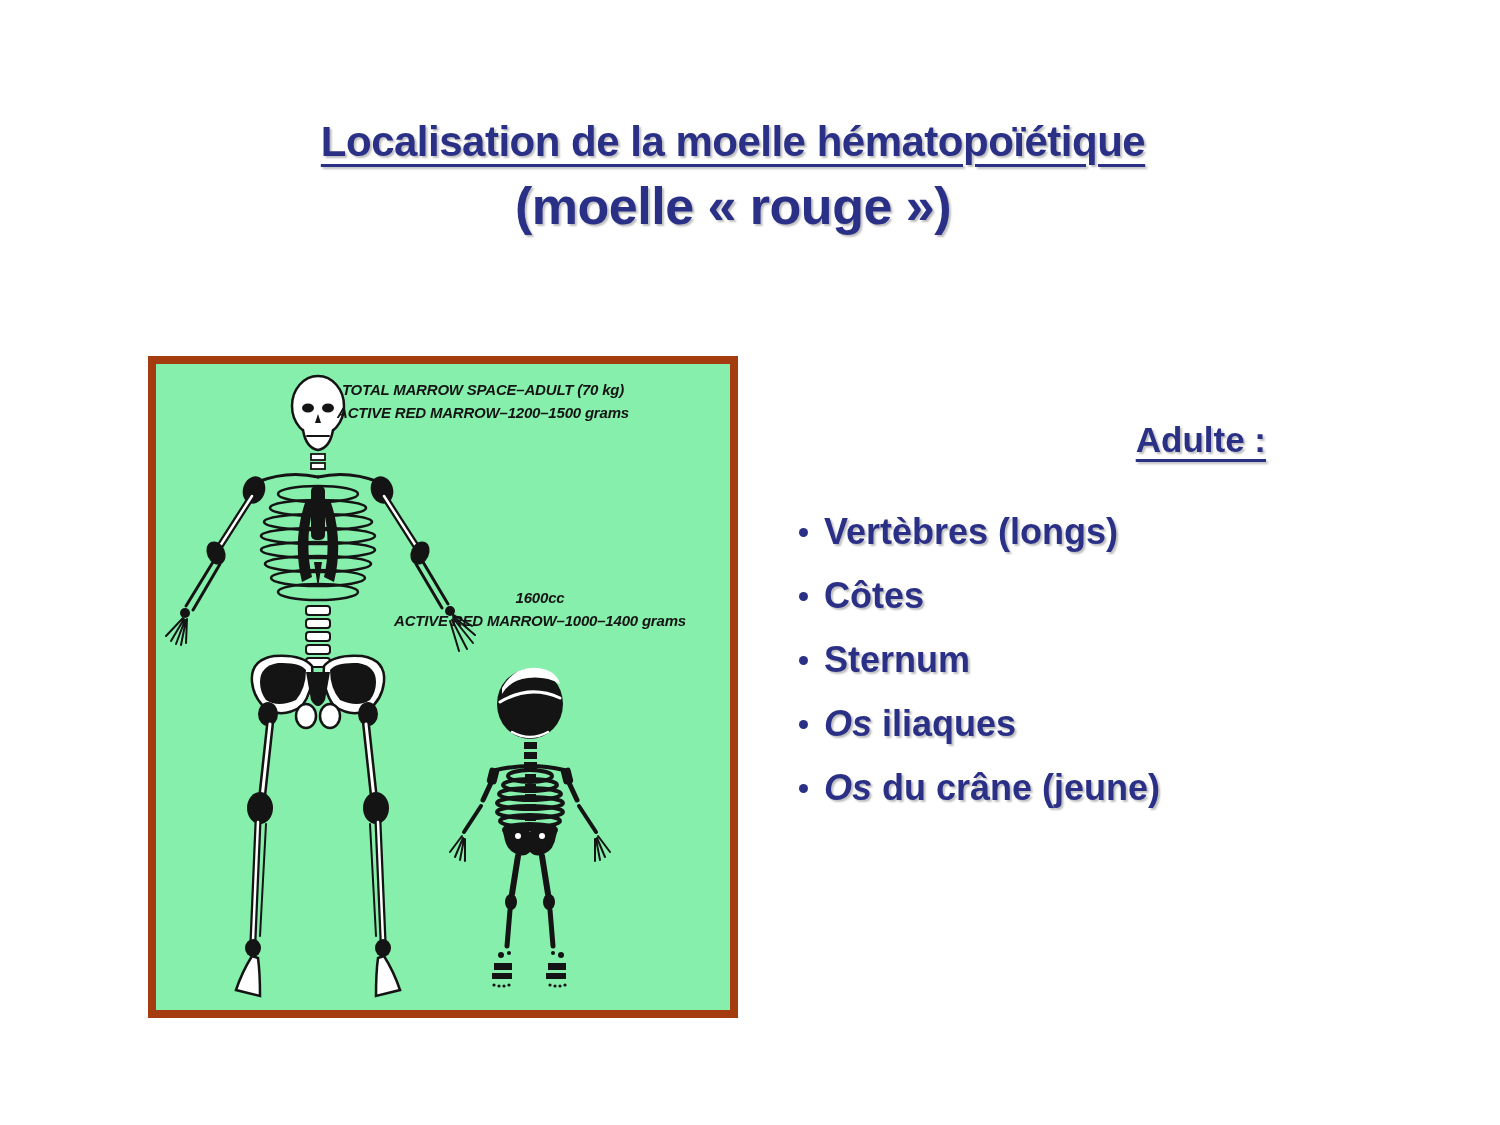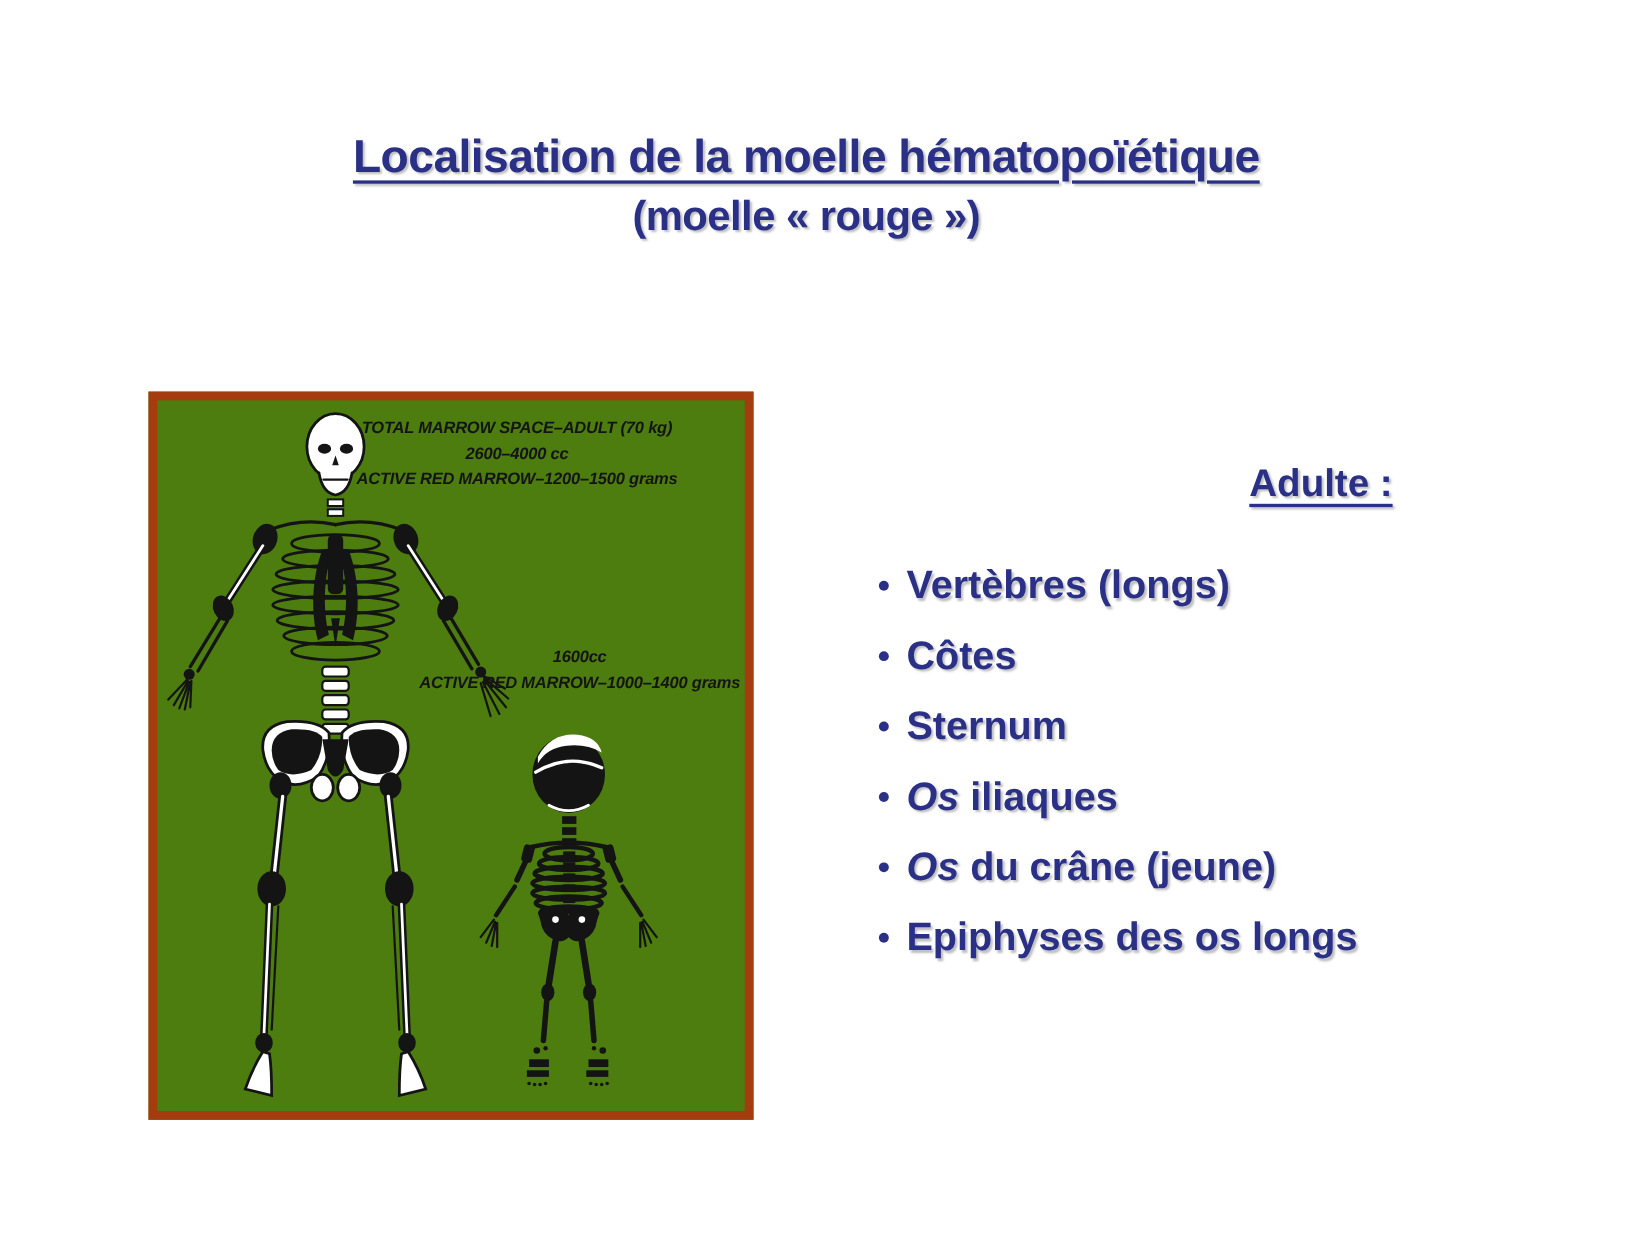--- a/index.html
+++ b/index.html
@@ -16,27 +16,27 @@
   .title-block{
     position:absolute;top:118px;left:0;width:1466px;text-align:center;
     color:var(--blue);font-weight:bold;
   }
   .title-line1{
     margin:0;font-size:42px;letter-spacing:-0.5px;font-weight:bold;
     text-decoration:underline;text-decoration-thickness:3px;text-underline-offset:8px;
     text-shadow:2px 2px 2px rgba(110,110,110,.45);
   }
   .title-line2{
-    margin-top:10px;font-size:38px;letter-spacing:-0.5px;
+    margin-top:10px;font-size:52px;letter-spacing:-0.5px;
     text-shadow:2px 2px 2px rgba(110,110,110,.45);
   }
   
   .figure-frame{
-    position:absolute;left:135px;top:356px;width:534px;height:646px;
-    border:8px solid var(--frame);background:#4d7c0f;
+    position:absolute;left:148px;top:356px;width:534px;height:646px;
+    border:8px solid var(--frame);background:#86efac;padding-left:40px;
   }
   .bones{position:absolute;left:0;top:0;}
   .annot{
     position:absolute;text-align:center;color:var(--ink);
     font-weight:bold;font-style:italic;font-size:15px;line-height:23px;
     letter-spacing:-0.2px;white-space:nowrap;
   }
   .annot-adult{left:132px;top:14px;width:390px;}
   .annot-child{left:236px;top:222px;width:296px;}
   
@@ -221,21 +221,20 @@
         <rect x="390" y="609" width="20" height="6" fill="var(--ink)"></rect>
         <circle cx="394" cy="621" r="1.6" fill="var(--ink)"></circle>
         <circle cx="399" cy="622" r="1.6" fill="var(--ink)"></circle>
         <circle cx="404" cy="622" r="1.6" fill="var(--ink)"></circle>
         <circle cx="409" cy="621" r="1.6" fill="var(--ink)"></circle>
       </g>
     </svg>
 
     <div class="annot annot-adult">
       <div>TOTAL MARROW SPACE–ADULT (70 kg)</div>
-      <div>2600–4000 cc</div>
       <div>ACTIVE RED MARROW–1200–1500 grams</div>
     </div>
     <div class="annot annot-child">
       <div>1600cc</div>
       <div>ACTIVE RED MARROW–1000–1400 grams</div>
     </div>
   </div>
 
   <div class="panel">
     <h2 class="panel-heading">Adulte :</h2>
@@ -253,20 +252,16 @@
           <span><span>Sternum</span></span>
         </li>
         <li>
           <span class="dot"></span>
           <span><span style="font-style: italic;">Os</span><span> iliaques</span></span>
         </li>
         <li>
           <span class="dot"></span>
           <span><span style="font-style: italic;">Os</span><span> du crâne (jeune)</span></span>
         </li>
-        <li>
-          <span class="dot"></span>
-          <span><span>Epiphyses des os longs</span></span>
-        </li>
       </ul>
   </div>
 
 </div>
 
 </body></html>

